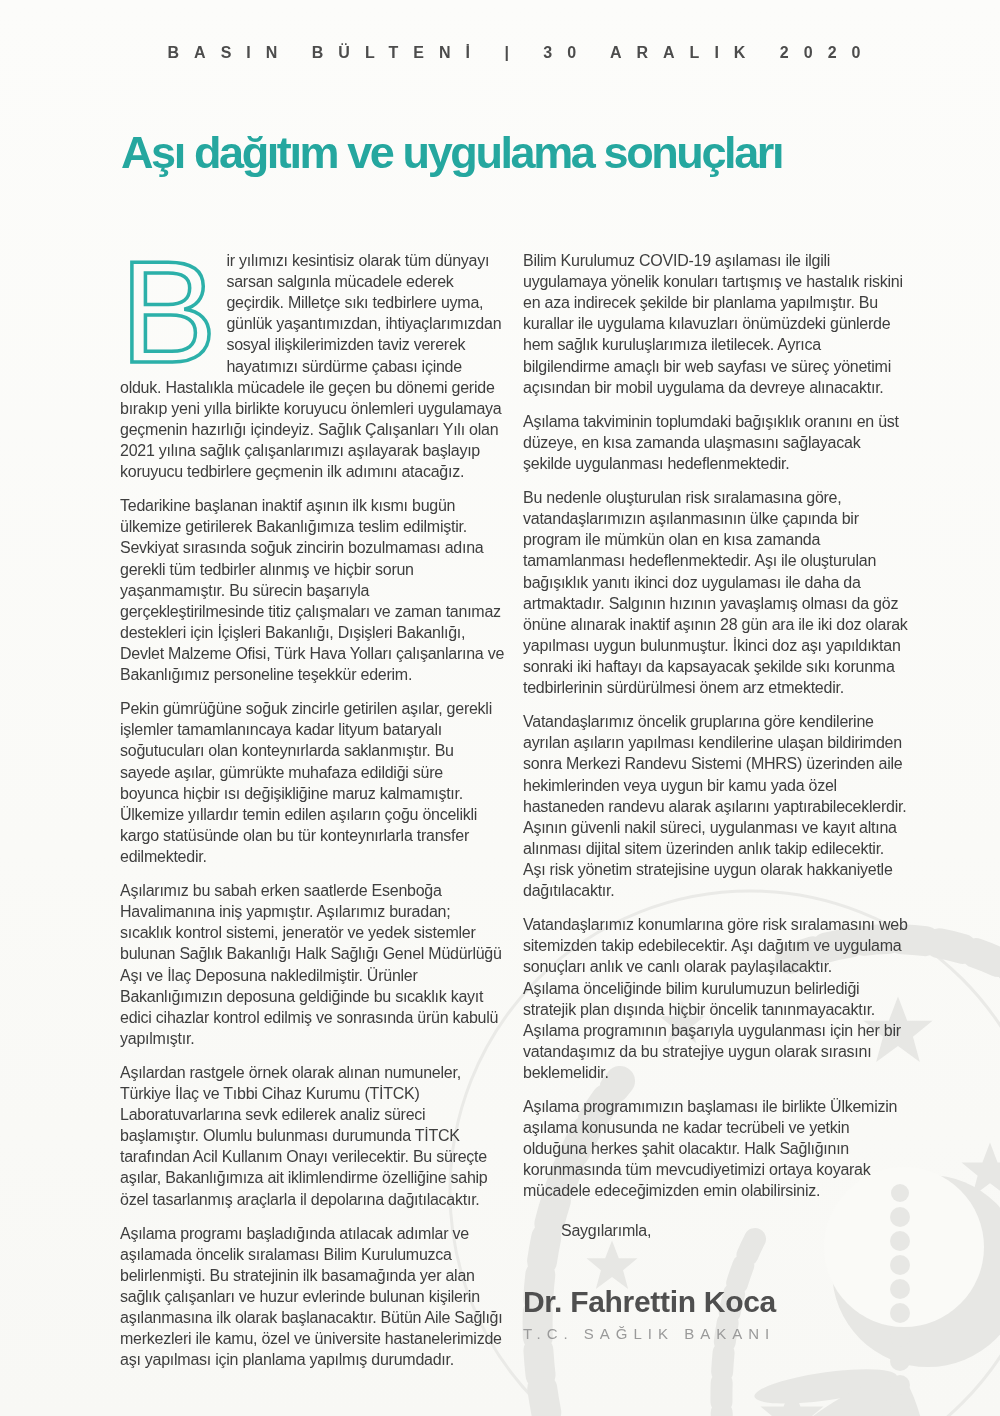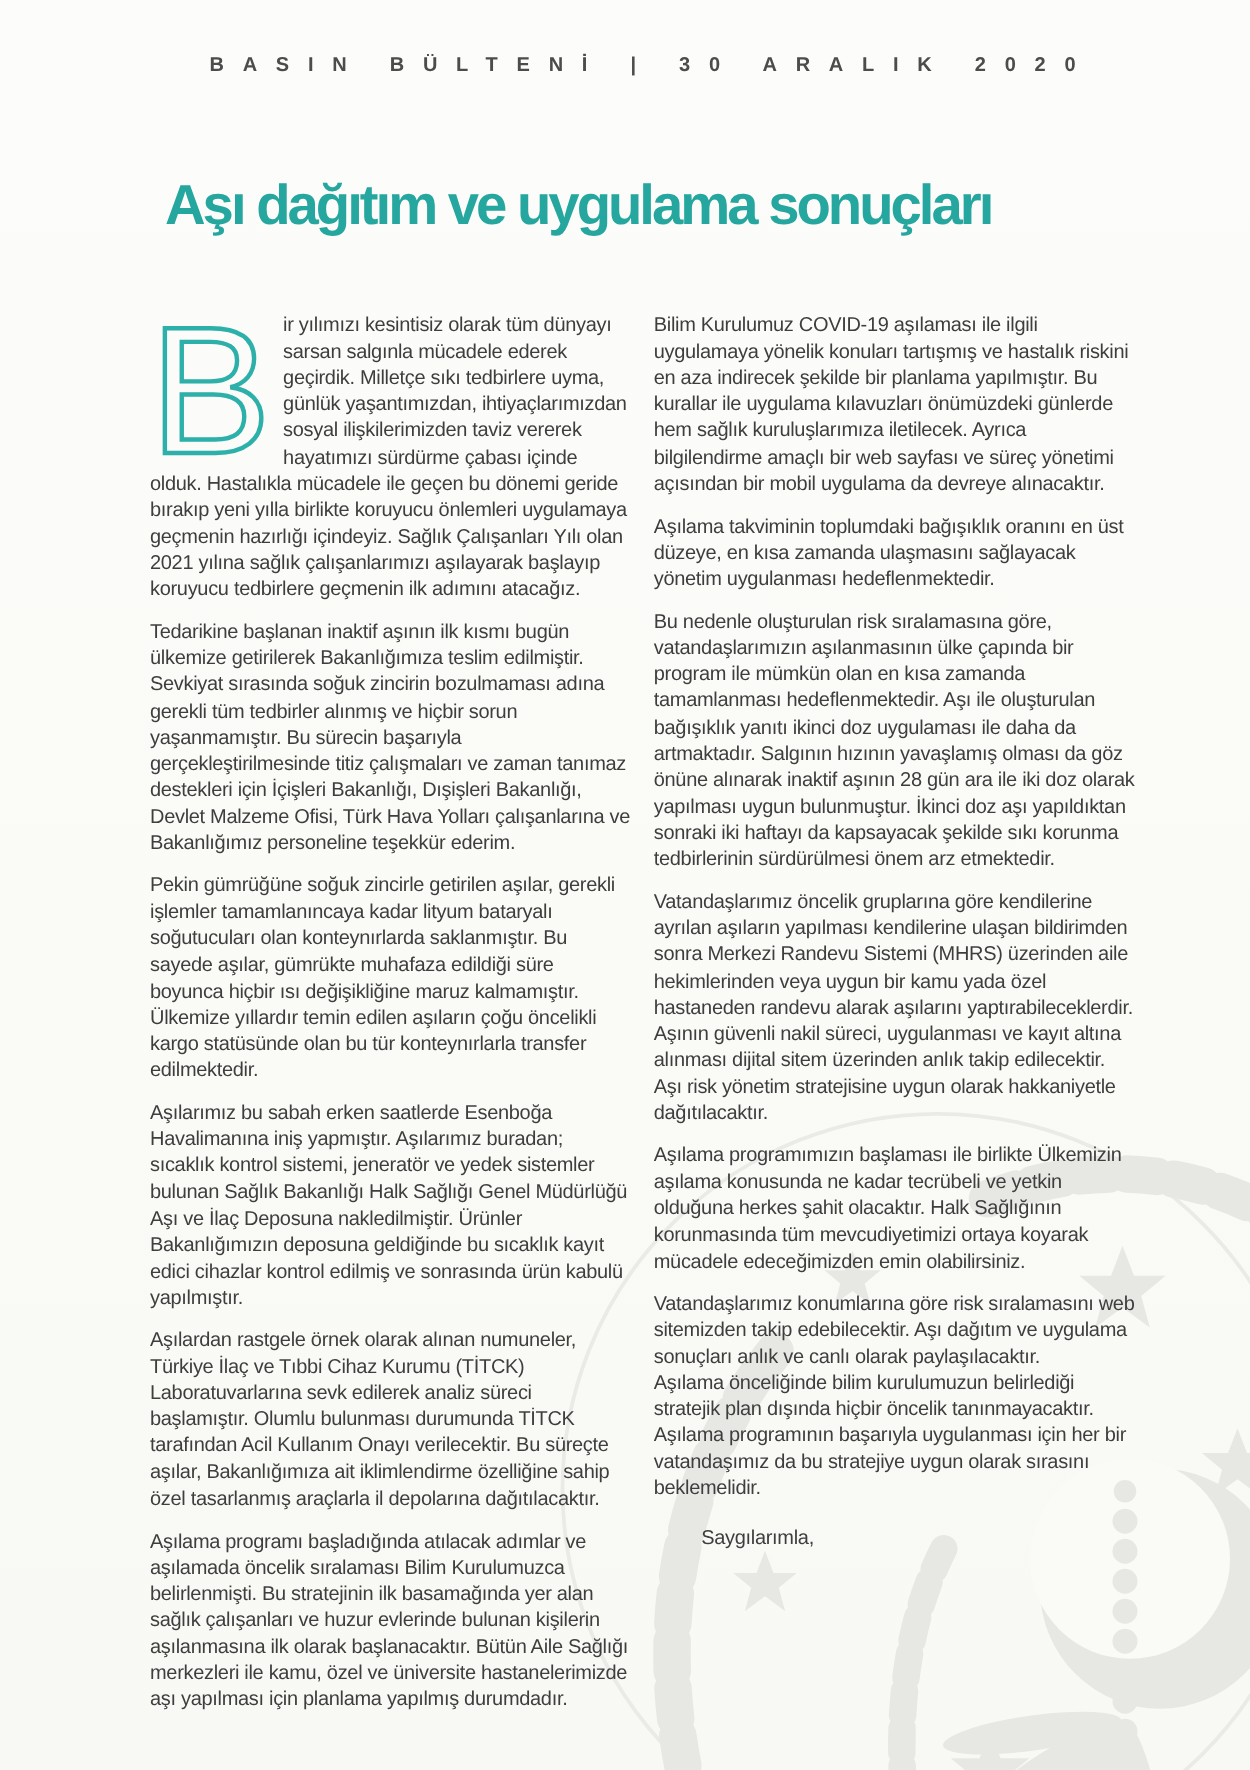--- a/index.html
+++ b/index.html
@@ -22,21 +22,21 @@
     position:absolute;top:44px;left:120px;right:92px;
     text-align:center;
     font-size:16px;font-weight:700;
     letter-spacing:15px;text-indent:15px;
     color:#4c4c4c;
     white-space:nowrap;
   }
   
   .headline{
     position:absolute;top:128px;left:120px;right:88px;
-    margin:12px;
+    margin:1px;
     font-size:45px;font-weight:700;
     letter-spacing:-2.4px;
     line-height:1.06;
     color:#25a79f;
   }
   .headline span{display:block;}
   
   .columns{
     position:absolute;top:250px;left:120px;right:92px;
     display:flex;gap:18px;
@@ -144,26 +144,30 @@
             <p class="para">Pekin gümrüğüne soğuk zincirle getirilen aşılar, gerekli işlemler tamamlanıncaya kadar lityum bataryalı soğutucuları olan konteynırlarda saklanmıştır. Bu sayede aşılar, gümrükte muhafaza edildiği süre boyunca hiçbir ısı değişikliğine maruz kalmamıştır. Ülkemize yıllardır temin edilen aşıların çoğu öncelikli kargo statüsünde olan bu tür konteynırlarla transfer edilmektedir.</p>
             <p class="para">Aşılarımız bu sabah erken saatlerde Esenboğa Havalimanına iniş yapmıştır. Aşılarımız buradan; sıcaklık kontrol sistemi, jeneratör ve yedek sistemler bulunan Sağlık Bakanlığı Halk Sağlığı Genel Müdürlüğü Aşı ve İlaç Deposuna nakledilmiştir. Ürünler Bakanlığımızın deposuna geldiğinde bu sıcaklık kayıt edici cihazlar kontrol edilmiş ve sonrasında ürün kabulü yapılmıştır.</p>
             <p class="para">Aşılardan rastgele örnek olarak alınan numuneler, Türkiye İlaç ve Tıbbi Cihaz Kurumu (TİTCK) Laboratuvarlarına sevk edilerek analiz süreci başlamıştır. Olumlu bulunması durumunda TİTCK tarafından Acil Kullanım Onayı verilecektir. Bu süreçte aşılar, Bakanlığımıza ait iklimlendirme özelliğine sahip özel tasarlanmış araçlarla il depolarına dağıtılacaktır.</p>
             <p class="para">Aşılama programı başladığında atılacak adımlar ve aşılamada öncelik sıralaması Bilim Kurulumuzca belirlenmişti. Bu stratejinin ilk basamağında yer alan sağlık çalışanları ve huzur evlerinde bulunan kişilerin aşılanmasına ilk olarak başlanacaktır. Bütün Aile Sağlığı merkezleri ile kamu, özel ve üniversite hastanelerimizde aşı yapılması için planlama yapılmış durumdadır.</p>
           </div>
       </section>
 
       <section class="col">
         <div>
             <p class="para">Bilim Kurulumuz COVID-19 aşılaması ile ilgili uygulamaya yönelik konuları tartışmış ve hastalık riskini en aza indirecek şekilde bir planlama yapılmıştır. Bu kurallar ile uygulama kılavuzları önümüzdeki günlerde hem sağlık kuruluşlarımıza iletilecek. Ayrıca bilgilendirme amaçlı bir web sayfası ve süreç yönetimi açısından bir mobil uygulama da devreye alınacaktır.</p>
-            <p class="para">Aşılama takviminin toplumdaki bağışıklık oranını en üst düzeye, en kısa zamanda ulaşmasını sağlayacak yönetim uygulanması hedeflenmektedir.</p>
+            <p class="para">Aşılama takviminin toplumdaki bağışıklık oranını en üst düzeye, en kısa zamanda ulaşmasını sağlayacak şekilde uygulanması hedeflenmektedir.</p>
             <p class="para">Bu nedenle oluşturulan risk sıralamasına göre, vatandaşlarımızın aşılanmasının ülke çapında bir program ile mümkün olan en kısa zamanda tamamlanması hedeflenmektedir. Aşı ile oluşturulan bağışıklık yanıtı ikinci doz uygulaması ile daha da artmaktadır. Salgının hızının yavaşlamış olması da göz önüne alınarak inaktif aşının 28 gün ara ile iki doz olarak yapılması uygun bulunmuştur. İkinci doz aşı yapıldıktan sonraki iki haftayı da kapsayacak şekilde sıkı korunma tedbirlerinin sürdürülmesi önem arz etmektedir.</p>
             <p class="para">Vatandaşlarımız öncelik gruplarına göre kendilerine ayrılan aşıların yapılması kendilerine ulaşan bildirimden sonra Merkezi Randevu Sistemi (MHRS) üzerinden aile
 hekimlerinden veya uygun bir kamu yada özel hastaneden randevu alarak aşılarını yaptırabileceklerdir. Aşının güvenli nakil süreci, uygulanması ve kayıt altına alınması dijital sitem üzerinden anlık takip edilecektir. Aşı risk yönetim stratejisine uygun olarak hakkaniyetle dağıtılacaktır.</p>
-            <p class="para">Aşılama programımızın başlaması ile birlikte Ülkemizin aşılama konusunda ne kadar tecrübeli ve yetkin olduğuna herkes şahit olacaktır. Halk Sağlığının korunmasında tüm mevcudiyetimizi ortaya koyarak mücadele edeceğimizden emin olabilirsiniz.</p>
             <p class="para">Vatandaşlarımız konumlarına göre risk sıralamasını web sitemizden takip edebilecektir. Aşı dağıtım ve uygulama sonuçları anlık ve canlı olarak paylaşılacaktır.
 Aşılama önceliğinde bilim kurulumuzun belirlediği stratejik plan dışında hiçbir öncelik tanınmayacaktır. Aşılama programının başarıyla uygulanması için her bir vatandaşımız da bu stratejiye uygun olarak sırasını beklemelidir.</p>
+            <p class="para">Aşılama programımızın başlaması ile birlikte Ülkemizin aşılama konusunda ne kadar tecrübeli ve yetkin olduğuna herkes şahit olacaktır. Halk Sağlığının korunmasında tüm mevcudiyetimizi ortaya koyarak mücadele edeceğimizden emin olabilirsiniz.</p>
           </div>
         <p class="para closing">Saygılarımla,</p>
+        <div class="signature">
+          <div class="sig-name">Dr. Fahrettin Koca</div>
+          <div class="sig-title">T.C. SAĞLIK BAKANI</div>
+        </div>
       </section>
 
     </div>
   </div>
 </div>
 
 </body></html>

